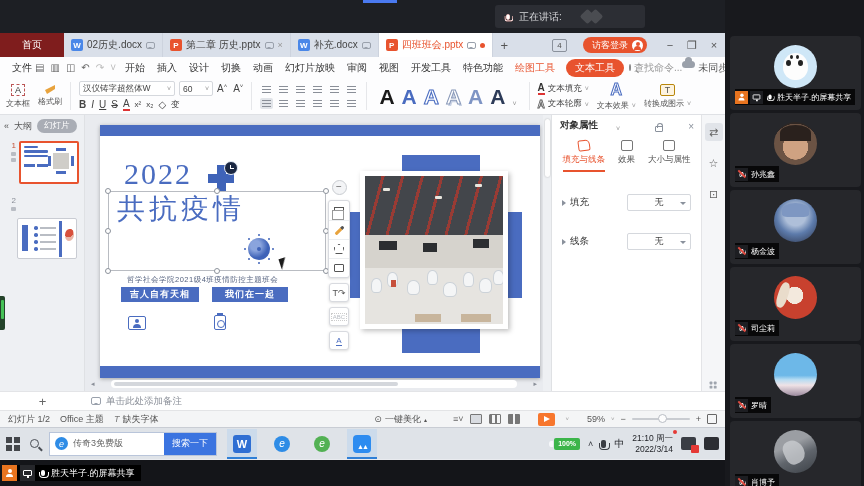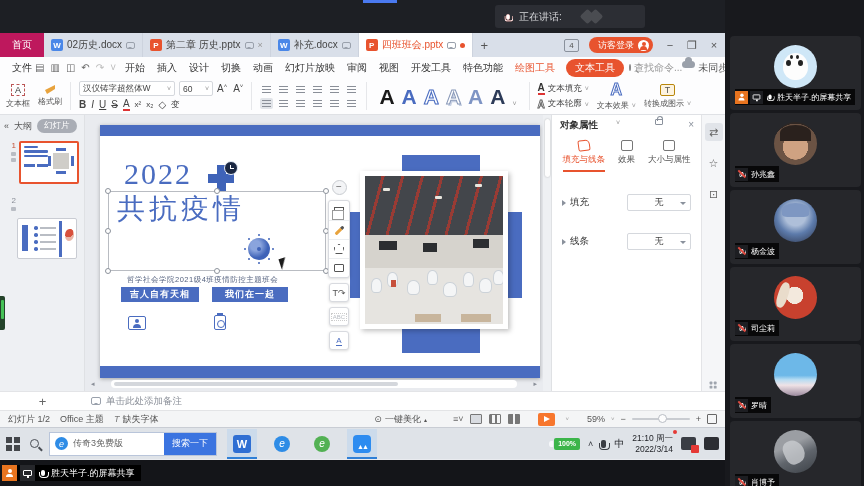--- a/index.html
+++ b/index.html
@@ -13,31 +13,31 @@
   .speak-pill{left:495px;top:5px;width:150px;height:23px;background:#2c2e34;border-radius:3px;padding:0 8px;gap:6px;color:#d8d9dc;font-size:10px}
   .ghost{opacity:.14}
   .gdia{width:11px;height:11px;background:#fff;transform:rotate(45deg);border-radius:2px}
   .peek{left:363px;top:0;width:34px;height:3px;background:#4a79f0}
 
   
   #screen{left:0;top:33px;width:725px;height:427px;background:#e9ebef}
 
   
   #tabbar{height:24px;background:#d9dfe9;display:flex;align-items:stretch;font-size:10px;color:#444}
-  .homebtn{width:44px;background:#be185d;color:#fff;justify-content:center;display:flex;align-items:center}
+  .homebtn{width:64px;background:#7f1d1d;color:#fff;justify-content:center;display:flex;align-items:center}
   .dtab{display:flex;align-items:center;gap:4px;padding:0 7px;border-right:1px solid #cdd3de}
   .dtab.active{background:#fff;color:#e8532e}
   .ficon{width:12px;height:12px;border-radius:2px;color:#fff;font-size:8px;font-weight:bold;display:flex;align-items:center;justify-content:center}
   .fw{background:#4a87e8}.fp{background:#e8532e}
   .bubble{width:9px;height:7px;border:1px solid #9aa1ac;border-radius:2px;position:relative}
   .bubble::after{content:'';position:absolute;left:1px;bottom:-3px;border:2px solid transparent;border-top-color:#9aa1ac}
   .odot{width:5px;height:5px;border-radius:50%;background:#e8532e}
   .newtab{width:22px;justify-content:center;display:flex;align-items:center;color:#555;font-size:13px}
   .tcount{width:15px;height:13px;border:1px solid #8a919c;border-radius:2px;font-size:8px;color:#555;display:flex;align-items:center;justify-content:center;margin:auto 4px}
-  .login{height:16px;margin:auto 6px;background:#e8532e;border-radius:9px;color:#fff;font-size:9px;padding:0 4px 0 9px;display:flex;align-items:center;gap:4px}
+  .login{height:16px;margin:auto 12px;background:#e8532e;border-radius:9px;color:#fff;font-size:9px;padding:0 4px 0 9px;display:flex;align-items:center;gap:4px}
   .login .pcirc{width:11px;height:11px;border-radius:50%;background:#fff;position:relative}
   .login .pcirc::before{content:'';position:absolute;left:3.5px;top:2px;width:4px;height:4px;border-radius:50%;background:#e8532e}
   .login .pcirc::after{content:'';position:absolute;left:2px;top:6.5px;width:7px;height:4px;border-radius:4px 4px 0 0;background:#e8532e}
   .winbtn{width:22px;display:flex;align-items:center;justify-content:center;color:#555;font-size:11px}
 
   
   #menubar{height:21px;background:#fdfdfe;display:flex;align-items:center;font-size:10px;color:#333;padding:0 4px;white-space:nowrap}
   .ham{width:11px;height:8px;background:repeating-linear-gradient(#555 0 1.4px,transparent 1.4px 3.2px);margin:0 4px 0 4px}
   .mtool{color:#666;font-size:10px;margin:0 3px}
   .dim{color:#bbb}
@@ -183,21 +183,21 @@
   .hscroll{position:absolute;left:26px;right:26px;bottom:3px;height:8px;background:#fff;border-radius:4px}
   .hthumb{position:absolute;left:3px;top:2px;width:70%;height:4px;background:#d4d7dc;border-radius:2px}
   .chev{position:absolute;bottom:3px;font-size:7px;color:#8a8f98}
 
   
   #scrollcol{width:8px;background:#eef0f3;position:relative}
   .vthumb{position:absolute;left:1.5px;top:4px;width:5px;height:58px;background:#fdfdfd;border-radius:3px;box-shadow:0 0 2px rgba(0,0,0,.25)}
 
   
   #props{width:150px;background:#fff;border-left:1px solid #dfe1e4;font-size:9.5px;color:#333;position:relative}
-  .phead{display:flex;align-items:flex-start;padding:4px 7px 2px 8px;gap:18px}
+  .phead{display:flex;align-items:flex-end;padding:4px 7px 2px 8px;gap:18px}
   .lock{width:8px;height:6px;border:1px solid #8a919c;border-radius:1px;position:relative;margin-left:auto}
   .lock::before{content:'';position:absolute;left:1px;top:-4px;width:4px;height:4px;border:1px solid #8a919c;border-bottom:none;border-radius:3px 3px 0 0}
   .pclose{color:#8a919c;font-size:10px;margin-left:7px}
   .ptabs{display:flex;background:#e9ebef;margin:3px 6px 0 6px;border-radius:3px 3px 0 0;font-size:9.5px}
   .ptab{flex:1;text-align:center;padding:4px 0;color:#666}
   .ptab.on{background:#fff;color:#333;border-radius:3px 3px 0 0;font-weight:bold}
   .subtabs{display:flex;justify-content:space-around;padding:6px 4px 0 4px}
   .stab{display:flex;flex-direction:column;align-items:center;gap:3px;font-size:8.5px;color:#555;padding-bottom:4px}
   .stab.on{color:#e8532e;border-bottom:2px solid #e8532e}
   .stic{width:12px;height:11px;border:1.3px solid #777;border-radius:2px}

